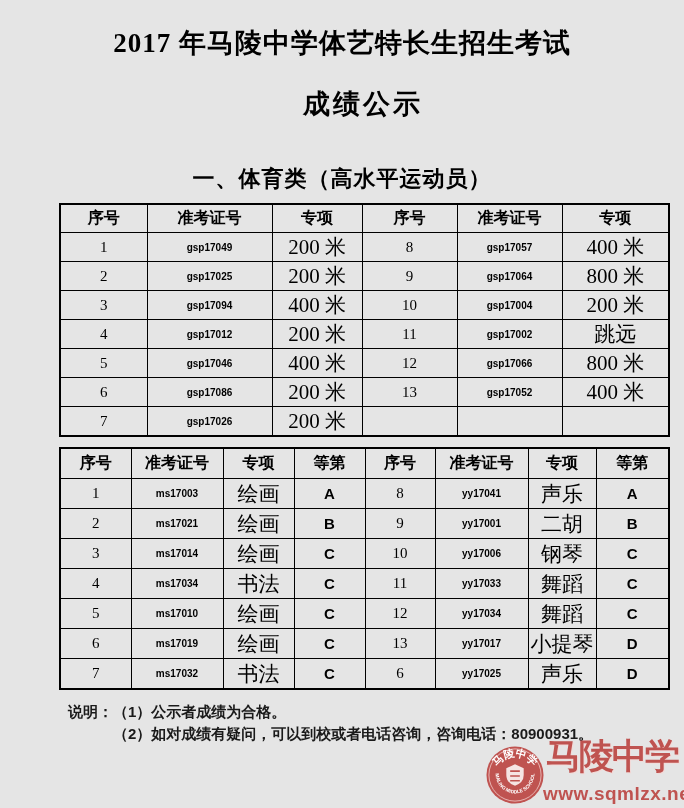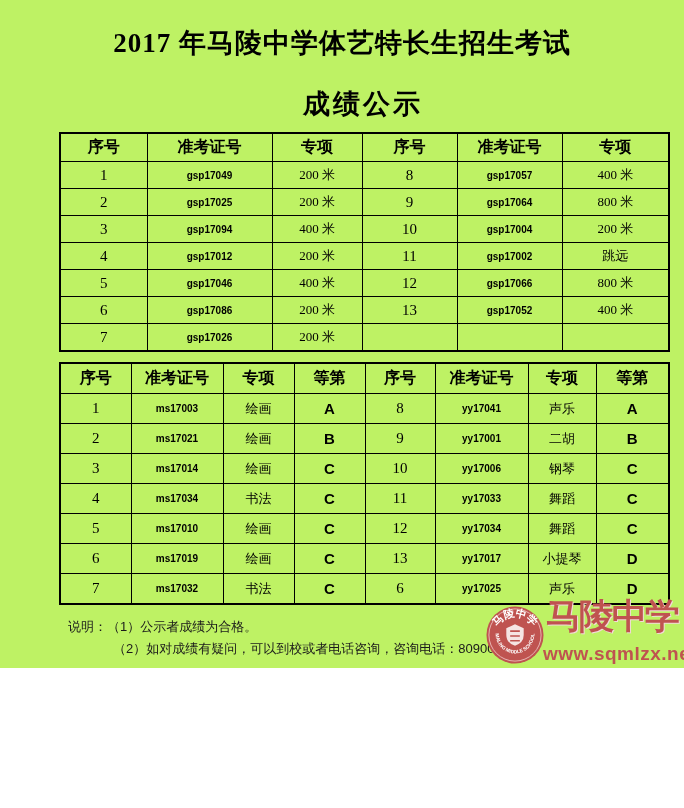--- a/index.html
+++ b/index.html
@@ -1,20 +1,20 @@
 <!DOCTYPE html>
 <html><head>
 <meta charset="utf-8">
 <style>
   html, body { margin:0; padding:0; background:#fff; }
   .doc {
     position: relative;
     width: 684px;
-    height: 668px;
-    background: #bef264;
+    height: 808px;
+    background: #e5e5e5;
     color: #000;
     font-family: "Liberation Serif", "DejaVu Serif", serif;
     overflow: hidden;
   }
   .title {
     margin: 0;
     padding-top: 27px;
     text-align: center;
     font-size: 27px;
     font-weight: bold;
@@ -60,37 +60,38 @@
   table.results th {
     font-family: "Liberation Serif", "DejaVu Serif", serif;
     font-size: 16px;
     font-weight: bold;
   }
   #sports-table th { height: 27px; }
   #sports-table td { height: 26px; }
   #arts-table th { height: 29px; }
   #arts-table td { height: 29px; }
   td.c-idx { font-size: 15px; }
-  td.c-ev  { font-size: 13px; }
+  td.c-ev  { font-size: 21px; }
   td.c-id {
     font-family: "Liberation Sans", "DejaVu Sans", sans-serif;
     font-weight: bold;
     font-size: 10px;
   }
   td.c-grade {
     font-family: "Liberation Sans", "DejaVu Sans", sans-serif;
     font-weight: bold;
     font-size: 15px;
   }
   .notes {
     margin: 11px 0 10px 68px;
     font-family: "Liberation Sans", "DejaVu Sans", sans-serif;
-    font-size: 13px;
+    font-size: 15px;
     line-height: 22px;
     color: #1a1a1a;
+    font-weight: bold;
   }
   .note-line-2 { padding-left: 45px; }
   .watermark {
     position: absolute;
     right: 4px;
     bottom: 2px;
     width: 200px;
     height: 66px;
   }
   .seal {
@@ -125,20 +126,21 @@
   }
 </style>
 </head>
 <body>
 
 <div class="doc">
 
   <h1 class="title">2017 年马陵中学体艺特长生招生考试</h1>
   <h2 class="subtitle">成绩公示</h2>
 
+  <div id="sports-heading" class="section-heading">一、体育类（高水平运动员）</div>
 
   <table id="sports-table" class="results">
       <colgroup>
         <col style="width: 87px;">
         <col style="width: 125px;">
         <col style="width: 90px;">
         <col style="width: 95px;">
         <col style="width: 105px;">
         <col style="width: 107px;">
       </colgroup>

